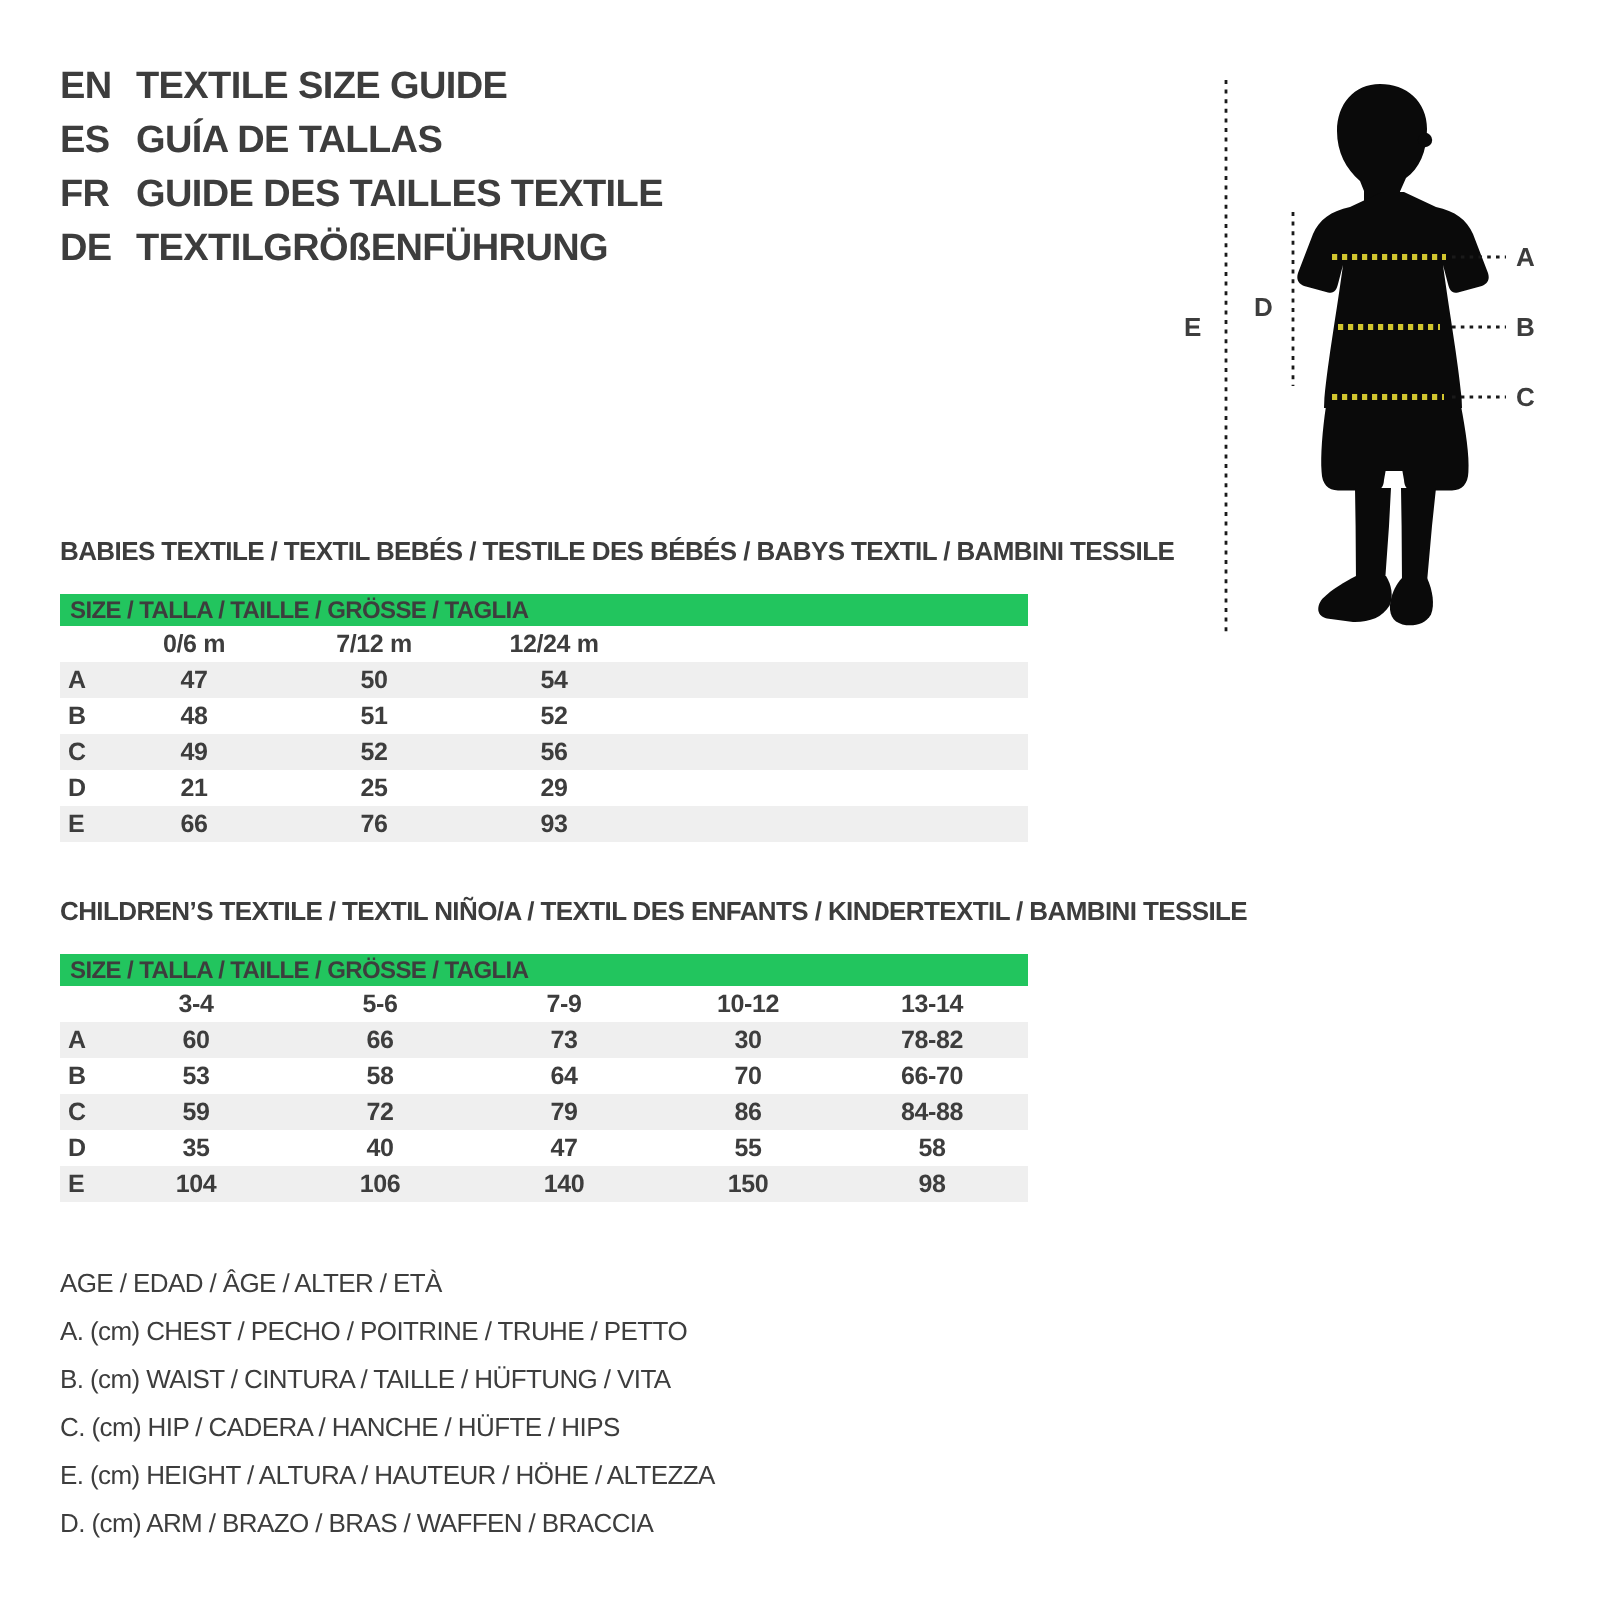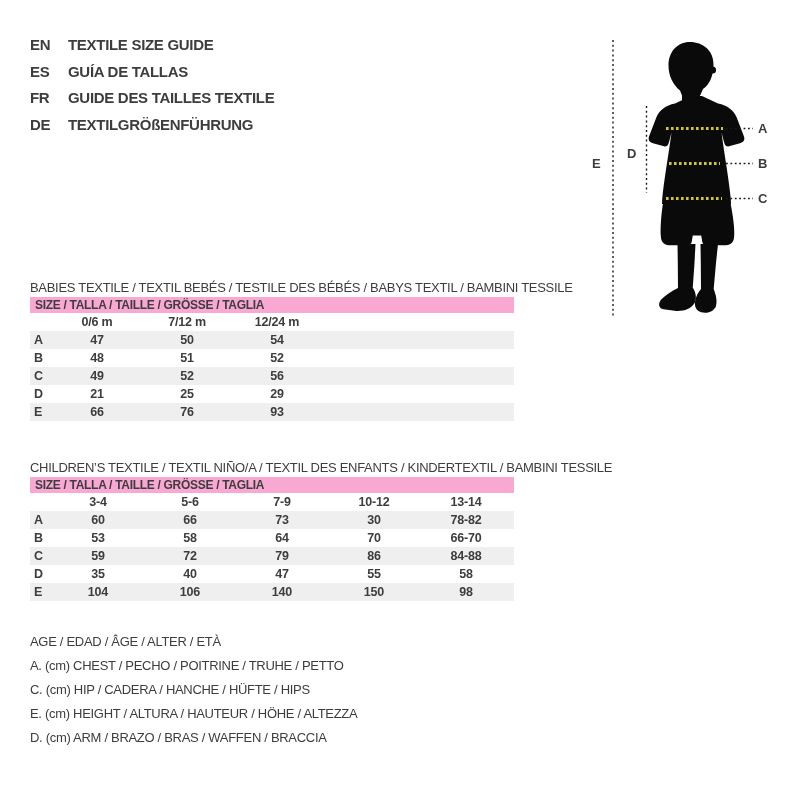--- a/index.html
+++ b/index.html
@@ -4,37 +4,37 @@
 <style>
   html, body { margin:0; padding:0; background:#ffffff; }
   .page {
     position:relative; width:800px; height:800px; background:#ffffff;
     font-family:"Liberation Sans", sans-serif; color:#3d3d3d; overflow:hidden;
   }
 
   
   .lang-list { position:absolute; left:30px; top:31px; }
   .lang-row { display:flex; align-items:center; height:26.8px;
-    font-size:15px; font-weight:700; letter-spacing:-0.3px; }
+    font-size:19px; font-weight:700; letter-spacing:-0.3px; }
   .lang-code { width:38px; flex:0 0 38px; }
 
   
   .figure-wrap { position:absolute; left:585px; top:28px; width:210px; height:295px; }
 
   
   .section-title { position:absolute; left:30px; width:740px;
-    font-size:13px; font-weight:400; letter-spacing:-0.3px; white-space:nowrap;margin-top:12px; }
+    font-size:13px; font-weight:700; letter-spacing:-0.3px; white-space:nowrap; }
   .title-babies { top:268px; }
   .title-children { top:448px; }
 
   
   .size-table { position:absolute; left:30px; width:484px; }
   .table-babies { top:297px; }
   .table-children { top:477px; }
-  .size-bar { height:16px; line-height:16px; background:#f9a8d4;
+  .size-bar { height:16px; line-height:16px; background:#22c55e;
     font-size:12px; font-weight:700; letter-spacing:-0.3px; padding-left:5px;
     box-sizing:border-box; }
   .trow { display:grid; height:18px; align-items:center; font-size:12.5px;
     letter-spacing:-0.2px; }
   .table-babies .trow { grid-template-columns:22px 90px 90px 90px; }
   .table-children .trow { grid-template-columns:22px 92px 92px 92px 92px 92px; }
   .cell { text-align:center;font-weight:bold; }
   .rlabel { text-align:left; padding-left:4px; }
   .stripe { background:#efefef; }
   .col-head { font-size:12.5px; }
@@ -202,18 +202,19 @@
       <span class="cell">106</span>
       <span class="cell">140</span>
       <span class="cell">150</span>
       <span class="cell">98</span>
     </div>
   </div>
 
   <div class="legend">
     <div class="legend-line">AGE / EDAD / ÂGE / ALTER / ETÀ</div>
     <div class="legend-line">A. (cm) CHEST / PECHO / POITRINE / TRUHE / PETTO</div>
+    <div class="legend-line">B. (cm) WAIST / CINTURA / TAILLE / HÜFTUNG / VITA</div>
     <div class="legend-line">C. (cm) HIP / CADERA / HANCHE / HÜFTE / HIPS</div>
     <div class="legend-line">E. (cm) HEIGHT / ALTURA / HAUTEUR / HÖHE / ALTEZZA</div>
     <div class="legend-line">D. (cm) ARM / BRAZO / BRAS / WAFFEN / BRACCIA</div>
   </div>
 
 </div>
 
 </body></html>

